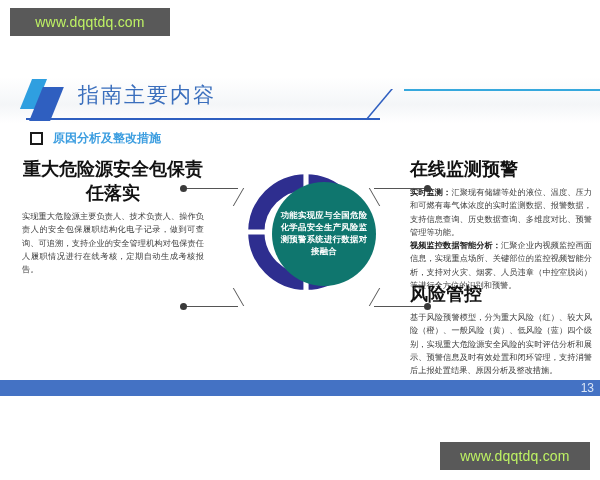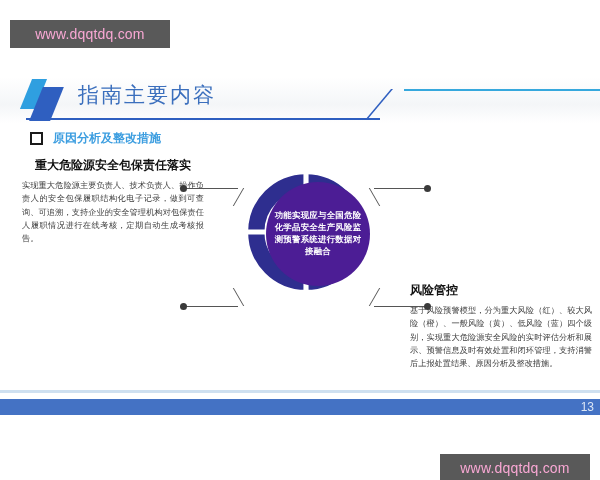--- a/index.html
+++ b/index.html
@@ -12,28 +12,27 @@
     height: 480px;
     position: relative;
     overflow: hidden;
     font-family: "Liberation Sans", "DejaVu Sans", sans-serif;
   }
 
   
   .watermark {
     position: absolute;
     background: #595959;
-    color: #f9a8d4;
+    color: #bef264;
     font-size: 14px;
     letter-spacing: 0.2px;
     display: flex;
     align-items: center;
     justify-content: center;
     font-family: "Liberation Sans", "DejaVu Sans", sans-serif;
-    margin-top: 12px;
   }
   .watermark-top {
     left: 10px;
     top: 8px;
     width: 160px;
     height: 28px;
   }
   .watermark-bottom {
     left: 440px;
     top: 442px;
@@ -156,21 +155,21 @@
     color: #3d9ee0;
     font-family: "DejaVu Sans", "Liberation Sans", sans-serif;
   }
 
   
   .block {
     position: absolute;
     width: 182px;
   }
   .block-title {
-    font-size: 12px;
+    font-size: 18px;
     font-weight: bold;
     color: #111111;
     margin-bottom: 5px;
     font-family: "DejaVu Sans", "Liberation Sans", sans-serif;
   }
   .block-body {
     font-size: 8.2px;
     line-height: 1.62;
     color: #3d3d3d;
     text-align: justify;
@@ -198,26 +197,26 @@
   }
   .ring-wrap {
     position: absolute;
     left: 18px;
     top: 8px;
     width: 120px;
     height: 120px;
   }
   .inner-circle {
     position: absolute;
-    left: 38px;
+    left: 44px;
     top: 18px;
     width: 104px;
     height: 104px;
     border-radius: 50%;
-    background: #4c1d95;
+    background: #0f766e;
     display: flex;
     align-items: center;
     justify-content: center;
     z-index: 3;
   }
   .inner-text {
     width: 88px;
     font-size: 8.4px;
     line-height: 1.42;
     color: #ffffff;
@@ -278,20 +277,27 @@
   </div>
 
   <div class="block block-left" id="block-topleft">
     <div class="block-title">重大危险源安全包保责任落实</div>
     <div class="block-body">实现重大危险源主要负责人、技术负责人、操作负责人的安全包保履职结构化电子记录，做到可查询、可追溯，支持企业的安全管理机构对包保责任人履职情况进行在线考核，定期自动生成考核报告。</div>
   </div>
 
   <div class="block block-left" id="block-bottomleft">
   </div>
 
+  <div class="block block-right" id="block-topright">
+    <div class="block-title">在线监测预警</div>
+    <div class="block-body">
+      <b>实时监测：</b><span>汇聚现有储罐等处的液位、温度、压力和可燃有毒气体浓度的实时监测数据、报警数据，支持信息查询、历史数据查询、多维度对比、预警管理等功能。</span><br>
+      <b>视频监控数据智能分析：</b><span>汇聚企业内视频监控画面信息，实现重点场所、关键部位的监控视频智能分析，支持对火灾、烟雾、人员违章（中控室脱岗）等进行全方位的识别和预警。</span>
+    </div>
+  </div>
 
   <div class="block block-right" id="block-bottomright">
     <div class="block-title">风险管控</div>
     <div class="block-body">基于风险预警模型，分为重大风险（红）、较大风险（橙）、一般风险（黄）、低风险（蓝）四个级别，实现重大危险源安全风险的实时评估分析和展示、预警信息及时有效处置和闭环管理，支持消警后上报处置结果、原因分析及整改措施。</div>
   </div>
 
   <div class="center-graphic">
 
     <svg class="ring-wrap" viewBox="0 0 140 140">
       <g fill="none" stroke="#2e2e8f" stroke-width="19">
@@ -329,21 +335,21 @@
     <div class="conn-dot" style="left:68px; top:1px;"></div>
   </div>
 
   <div class="connector" style="left:356px; top:228px; width:78px; height:22px;">
     <div class="conn-line" style="left:18px; top:18px; width:52px;"></div>
     <div class="conn-diag" style="left:18px; top:0px; height:18px; transform:skewX(-30deg);"></div>
     <div class="conn-dot" style="left:68px; top:15px;"></div>
   </div>
 
   <div style="position:absolute; left:0; top:330px; width:600px; height:3px; background:#cfe0f0;"></div>
-  <div style="position:absolute; left:0; top:339px; width:600px; height:16px; background:#4472c4;
+  <div style="position:absolute; left:0; top:320px; width:600px; height:16px; background:#4472c4;
               display:flex; align-items:center; justify-content:flex-end;">
     <span style="color:#dbe6f5; font-size:12px; margin-right:6px;
                  font-family:'Liberation Sans','DejaVu Sans',sans-serif;">13</span>
   </div>
 
 </div>
 
 <div class="watermark watermark-bottom">www.dqqtdq.com</div>
 
 </body></html>

